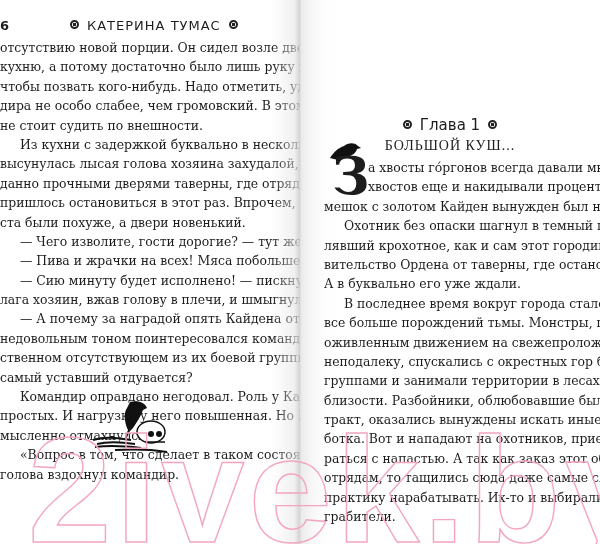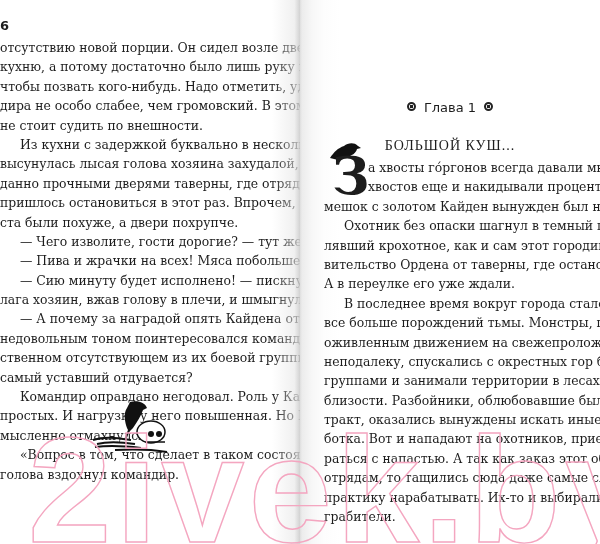--- a/index.html
+++ b/index.html
@@ -25,52 +25,53 @@
     .ornament { display:inline-block; width:9px; height:9px; border-radius:50%;
       border:2px solid #222; box-sizing:border-box; vertical-align:1px; margin:0 8px;
       background:radial-gradient(circle,#222 0 1.5px,transparent 2px); }
     .text-block { position:absolute; font-size:12.4px; line-height:19.4px; }
     .left-text { left:0; top:38px; width:287px; }
     .line { white-space:nowrap; height:19.4px; text-align:justify; text-align-last:justify; display:block; }
     .line.last { text-align-last:left; }
     .line.ind { padding-left:20px; }
     .chapter { position:absolute; left:300px; width:300px; text-align:center;
       font-family:"DejaVu Sans", sans-serif; }
-    .chapter-label { top:100px; font-size:13px; }
+    .chapter-label { top:116px; font-size:15px; }
     .chapter-title { top:138px; font-size:14px; letter-spacing:1px;font-family:Liberation Serif, serif; }
     .right-text { left:324px; top:158px; width:274px; }
     .drop-cap-wrap { position:absolute; left:326px; top:140px; width:40px; height:60px; }
     .crow-small { position:absolute; left:2px; top:0; }
     .drop-cap { position:absolute; left:6px; top:10px; font-size:52px; font-weight:bold;
       font-family:"DejaVu Serif", serif; line-height:52px; }
     .vignette { position:absolute; left:85px; top:400px; }
     .watermark { position:absolute; left:28px; top:420px; width:580px; height:124px; pointer-events:none; }
     .watermark text { font-family:"Liberation Sans", sans-serif; font-size:150px; font-weight:bold;
       fill:none; stroke:#f4a6c0; stroke-width:1.4px; letter-spacing:4px; }
   </style>
 </head>
 <body>
 
 <div class="spread">
 
   <div class="page page-left">
     <div class="running-head">
       <span class="page-num">6</span>
+      <span class="head-title"><span class="ornament"></span><span>КАТЕРИНА ТУМАС</span><span class="ornament"></span></span>
     </div>
     <div class="text-block left-text" id="left-text">
         <span class="line">отсутствию новой порции. Он сидел возле двери на</span>
         <span class="line">кухню, а потому достаточно было лишь руку протянуть,</span>
         <span class="line">чтобы позвать кого-нибудь. Надо отметить, удар коман-</span>
         <span class="line">дира не особо слабее, чем громовский. В этом отряде</span>
         <span class="line last">не стоит судить по внешности.</span>
         <span class="line ind">Из кухни с задержкой буквально в несколько секунд</span>
         <span class="line">высунулась лысая голова хозяина захудалой, но с неожи-</span>
         <span class="line">данно прочными дверями таверны, где отряду охотников</span>
         <span class="line">пришлось остановиться в этот раз. Впрочем, обычно ме-</span>
-        <span class="line last">ста были похуже, а двери похрупче.</span>
+        <span class="line last">ста были похуже, а двери новенький.</span>
         <span class="line ind">— Чего изволите, гости дорогие? — тут же залебе-</span>
         <span class="line ind">— Пива и жрачки на всех! Мяса побольше! — рявк-</span>
         <span class="line ind">— Сию минуту будет исполнено! — пискнул бедо-</span>
         <span class="line last">лага хозяин, вжав голову в плечи, и шмыгнул обратно.</span>
         <span class="line ind">— А почему за наградой опять Кайдена отправили? —</span>
         <span class="line">недовольным тоном поинтересовался командир о един-</span>
         <span class="line">ственном отсутствующем из их боевой группы. — Снова</span>
         <span class="line last">самый уставший отдувается?</span>
         <span class="line ind">Командир оправдано негодовал. Роль у Кайдена не из</span>
         <span class="line">простых. И нагрузка у него повышенная. Но Гром легко-</span>
@@ -104,21 +105,21 @@
     <span class="drop-cap">З</span>
   </div>
 
   <div class="text-block right-text" id="right-text">
       <span class="line" style="padding-left: 44px;">а хвосты го́ргонов всегда давали много. А за много</span>
       <span class="line" style="padding-left: 44px;">хвостов еще и накидывали процент сверху. Так что</span>
       <span class="line">мешок с золотом Кайден вынужден был нести в руке,</span>
       <span class="line ind">Охотник без опаски шагнул в темный переулок, отде-</span>
       <span class="line">лявший крохотное, как и сам этот городишко, предста-</span>
       <span class="line">вительство Ордена от таверны, где остановился отряд.</span>
-      <span class="line last">А в переулке его уже ждали.</span>
+      <span class="line last">А в буквально его уже ждали.</span>
       <span class="line ind">В последнее время вокруг города стало появляться</span>
       <span class="line">все больше порождений тьмы. Монстры, привлеченные</span>
       <span class="line">оживленным движением на свежепроложенном тракте</span>
       <span class="line">неподалеку, спускались с окрестных гор большими</span>
       <span class="line">группами и занимали территории в лесах и болотах по-</span>
       <span class="line">близости. Разбойники, облюбовавшие было новенький</span>
       <span class="line">тракт, оказались вынуждены искать иные способы зара-</span>
       <span class="line">ботка. Вот и нападают на охотников, приехавших разби-</span>
       <span class="line">раться с напастью. А так как заказ этот общий, по всем</span>
       <span class="line">отрядам, то тащились сюда даже самые слабые, чтобы</span>

